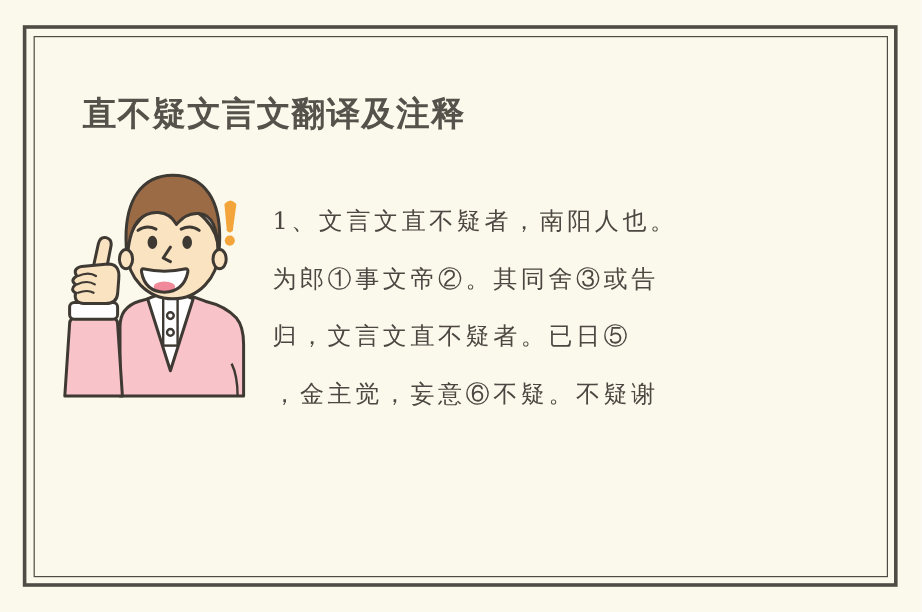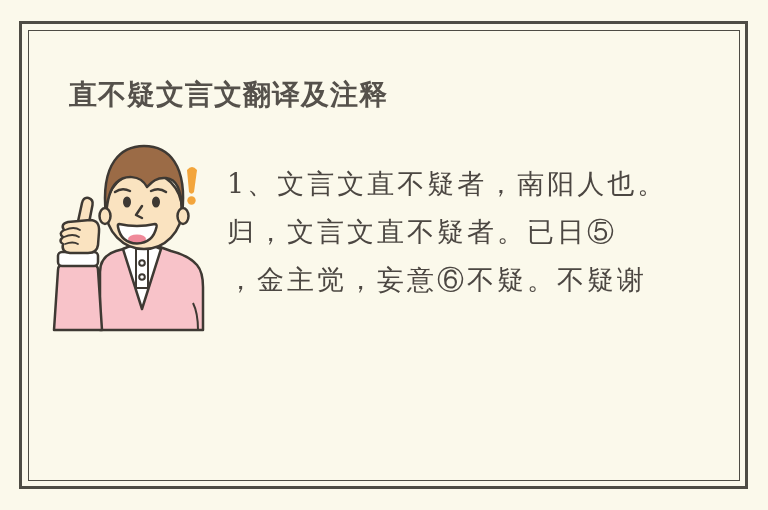--- a/index.html
+++ b/index.html
@@ -36,21 +36,21 @@
     width:200px;height:280px;
   }
   .article{
     position:absolute;left:227px;top:160px;
     width:440px;
     color:var(--body_text,#4C4742);
     font-family:"DejaVu Serif",serif;
   }
   .article .line{
     height:48px;line-height:48px;
-    font-size:27px;
+    font-size:20px;
     letter-spacing:3px;
     white-space:nowrap;
   }
 </style>
 </head>
 <body>
 
 <div class="screen">
 
   <div class="frame-outer"></div>
@@ -97,17 +97,18 @@
     <path d="M112,86 L106,95 L112,98" fill="none" stroke="var(--outline)" stroke-width="2.5" stroke-linecap="round" stroke-linejoin="round"></path>
     <g>
       <path d="M89,104 Q107,108 125,104 Q127,104 126.5,107 Q123,123 107,123.5 Q91,123 88,107 Q87.5,104 89,104 Z" fill="#FFFFFF"></path>
       <ellipse cx="107" cy="119" rx="9" ry="4.5" fill="var(--tongue)"></ellipse>
       <path d="M89,104 Q107,108 125,104 Q127,104 126.5,107 Q123,123 107,123.5 Q91,123 88,107 Q87.5,104 89,104 Z" fill="none" stroke="var(--outline)" stroke-width="2.5" stroke-linejoin="round"></path>
     </g>
   </svg>
 
   <div class="article">
     <div class="line">1、文言文直不疑者，南阳人也。</div>
+    <div class="line">为郎①事文帝②。其同舍③或告</div>
     <div class="line">归，文言文直不疑者。已日⑤</div>
     <div class="line">，金主觉，妄意⑥不疑。不疑谢</div>
   </div>
 
 </div>
 
 </body></html>

